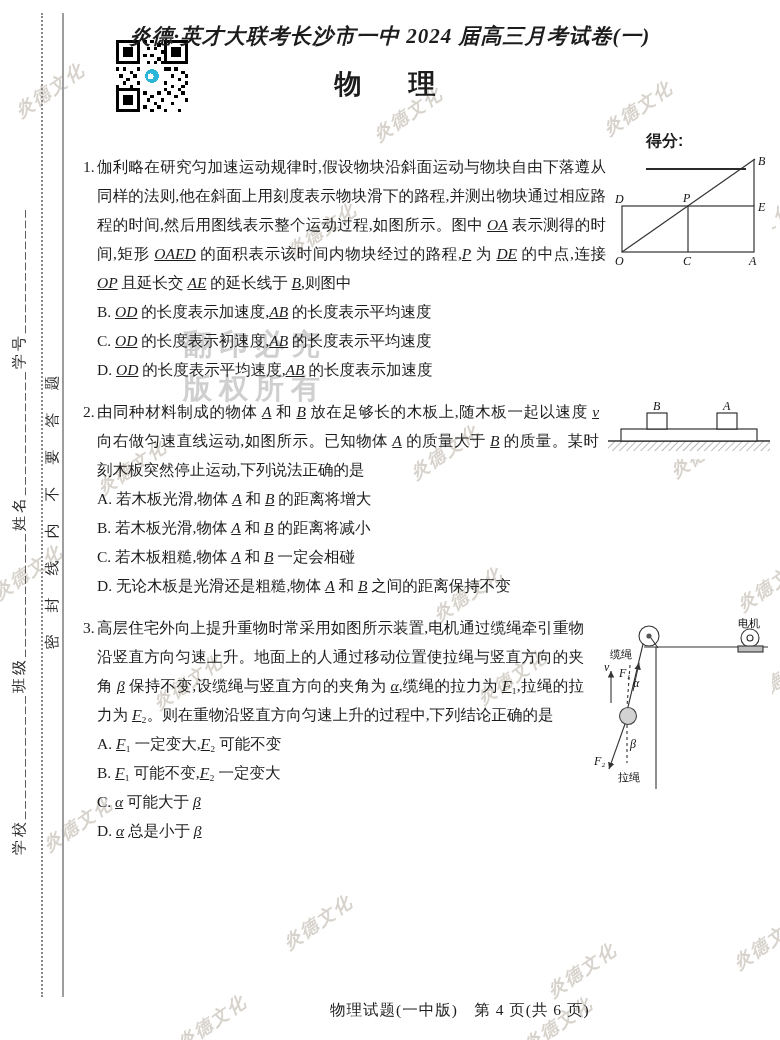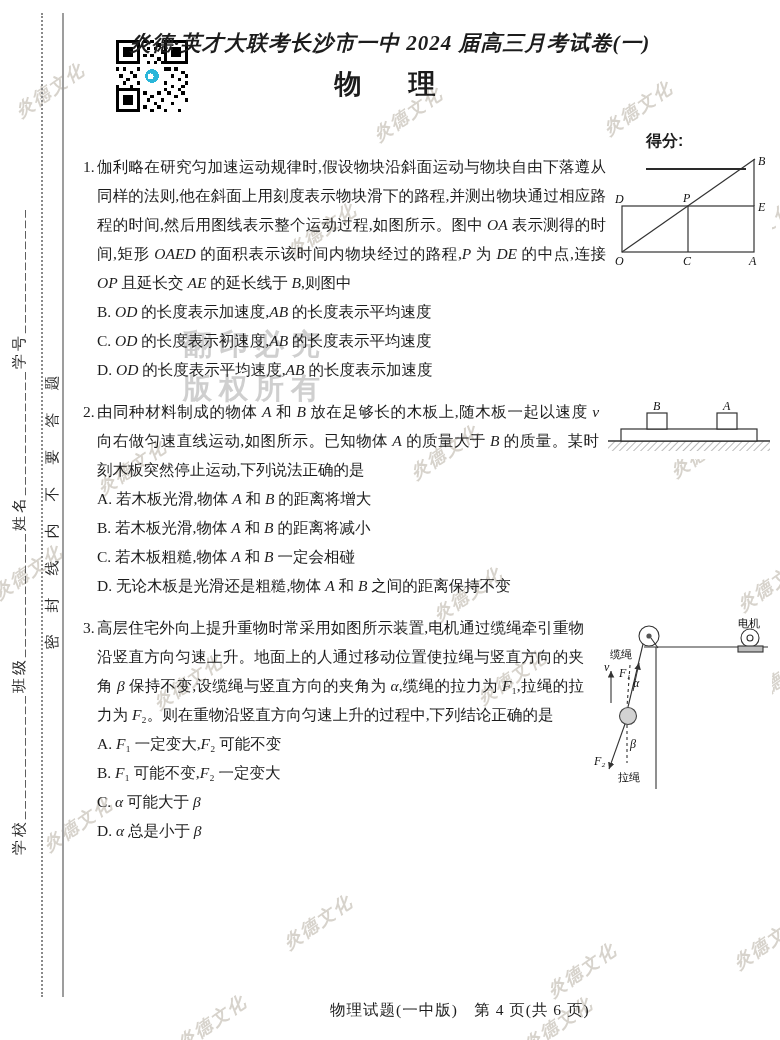--- a/index.html
+++ b/index.html
@@ -17,41 +17,41 @@
              transform:rotate(-90deg);transform-origin:center;
              font-size:15px;letter-spacing:22px;color:#2a2a2a;white-space:nowrap;}
   
   .wm{position:absolute;z-index:0;font-size:18px;font-weight:bold;font-style:italic;
       color:rgba(150,140,120,0.38);transform:rotate(-35deg);letter-spacing:2px;white-space:nowrap;}
   .copyright-wm{position:absolute;left:183px;top:322px;z-index:0;color:#c7c7c7;
                 font-size:29px;font-weight:bold;letter-spacing:7px;line-height:44px;opacity:.85;}
   
   .qr{position:absolute;left:115px;top:40px;width:74px;height:72px;z-index:2;}
   .exam-title{position:absolute;left:0;top:22px;width:780px;text-align:center;z-index:2;
-              font-size:21px;font-weight:900;letter-spacing:1px;font-style:italic;margin-top:7px;}
+              font-size:21px;font-weight:900;letter-spacing:1px;font-style:italic;}
   .subject-title{position:absolute;left:0;top:66px;width:780px;text-align:center;z-index:2;
                  font-size:27px;font-weight:bold;letter-spacing:10px;}
   .score{position:absolute;left:646px;top:131px;z-index:2;font-size:16px;font-weight:bold;
          font-family:"Liberation Sans","DejaVu Sans",sans-serif;}
   .score-blank{display:inline-block;width:100px;border-bottom:2px solid #2a2a2a;height:16px;
                vertical-align:bottom;}
   
   .content{position:absolute;left:97px;top:152px;width:675px;z-index:1;
            font-size:15.5px;line-height:29px;text-align:justify;}
   .intro{text-indent:56px;margin-bottom:11px;}
   .section-heading{font-family:"Liberation Sans","DejaVu Sans",sans-serif;font-weight:bold;
                    font-size:15.5px;padding-left:31px;text-indent:-31px;margin-bottom:11px;}
   .question{position:relative;margin-bottom:13px;}
   .qnum{position:absolute;left:-14px;top:0;}
   .figure{float:right;background:#fff;position:relative;z-index:2;}
   .q1fig{width:158px;height:118px;margin:2px 0 2px 8px;}
   .q2fig{width:165px;height:60px;margin:2px 0 2px 8px;}
   .q3fig{width:180px;height:202px;margin:2px 0 2px 8px;}
   .opt{clear:none;}
-  i{font-family:"Liberation Serif","DejaVu Serif",serif;}
+  i{font-family:"Liberation Serif","DejaVu Serif",serif;text-decoration:underline;}
   
   .footer{position:absolute;left:330px;top:1000px;z-index:1;font-size:15.5px;letter-spacing:1px;}
   svg text{font-family:"Liberation Serif","DejaVu Serif",serif;}
   .varlbl{font-style:italic;font-size:12px;fill:#111;}
   .cnlbl{font-size:11px;fill:#111;font-style:normal;}
 </style>
 </head>
 <body>
 
 <div class="page">

